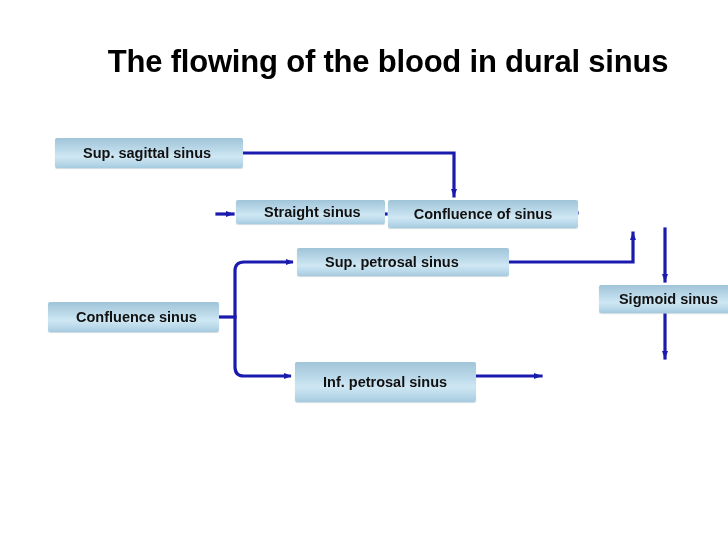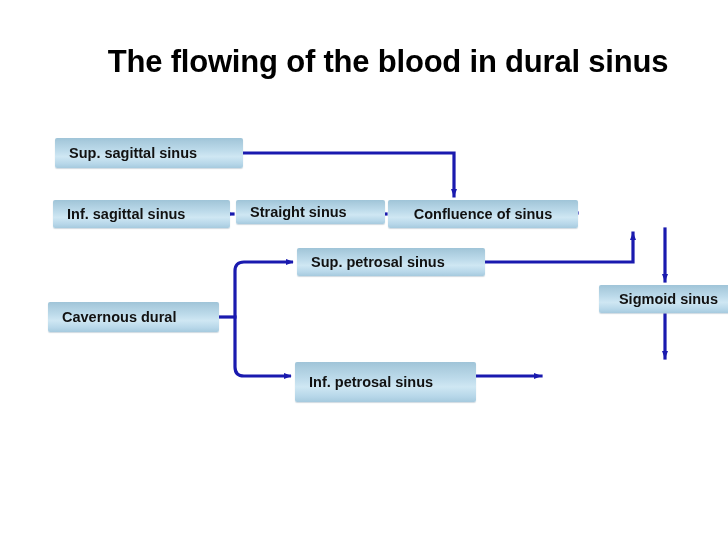--- a/index.html
+++ b/index.html
@@ -43,21 +43,21 @@
     align-items: center;
     box-shadow: 0 1px 1px rgba(120,150,170,0.35);
   }
   .node .label {
     font-size: 14.5px;
     font-weight: bold;
     color: #111111;
     white-space: nowrap;
     line-height: 1;
   }
-  .node.pad-left .label { padding-left: 14px; }
+  .node.pad-left .label { padding-left: 28px; }
   .node.center { justify-content: center; }
   svg#wires {
     position: absolute;
     left: 0;
     top: 0;
     width: 728px;
     height: 546px;
     pointer-events: none;
   }
 </style>
@@ -95,43 +95,40 @@
 
     <path d="M 455 262 L 609 262 L 609 233" fill="none" stroke="#1a1aaf" stroke-width="3.2" stroke-linecap="square" marker-end="url(#ah)"></path>
 
     <path d="M 452 376 L 517 376" fill="none" stroke="#1a1aaf" stroke-width="3.2" stroke-linecap="square" marker-end="url(#ah)"></path>
   </svg>
 
   <div class="node pad-left" style="left:31px; top:138px; width:188px; height:30px;">
     <span class="label">Sup. sagittal sinus</span>
   </div>
 
-  <div class="node pad-left" style="left:29px; top:200px; width:177px; height:28px;">
-    <span class="label">Inf. sagittal sinus</span>
-  </div>
 
   <div class="node pad-left" style="left:212px; top:200px; width:149px; height:24px;">
     <span class="label">Straight sinus</span>
   </div>
 
   <div class="node center" style="left:364px; top:200px; width:190px; height:28px;justify-content:center;">
     <span class="label">Confluence of sinus</span>
   </div>
 
 
-  <div class="node pad-left" style="left:273px; top:248px; width:188px; height:28px;">
+  <div class="node pad-left" style="left:273px; top:248px; width:212px; height:28px;">
     <span class="label">Sup. petrosal sinus</span>
   </div>
 
   <div class="node center" style="left:575px; top:285px; width:139px; height:28px;">
     <span class="label">Sigmoid sinus</span>
   </div>
 
   <div class="node pad-left" style="left:24px; top:302px; width:171px; height:30px;">
-    <span class="label">Cavernous dural</span>
+    <span class="label">Confluence sinus</span>
   </div>
 
   <div class="node pad-left" style="left:271px; top:362px; width:181px; height:40px;">
     <span class="label">Inf. petrosal sinus</span>
   </div>
 
 
 </div>
 
 </body></html>

